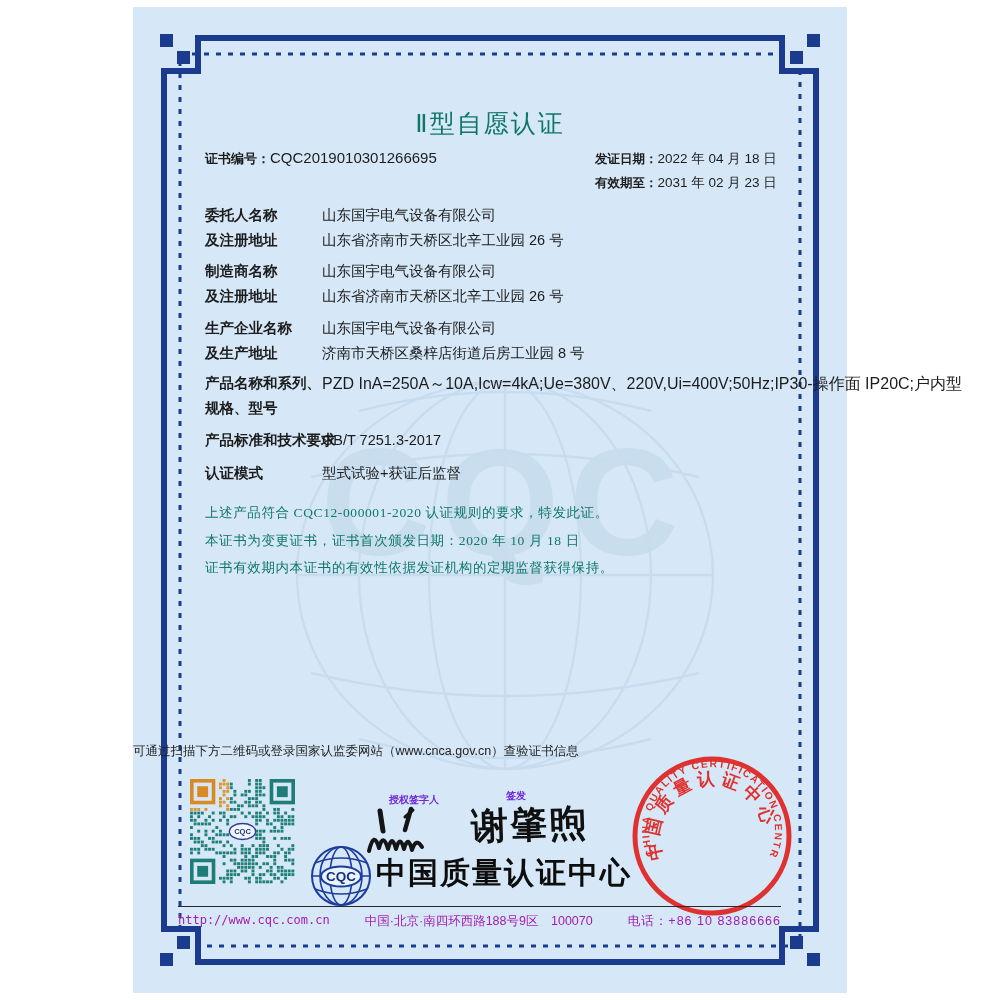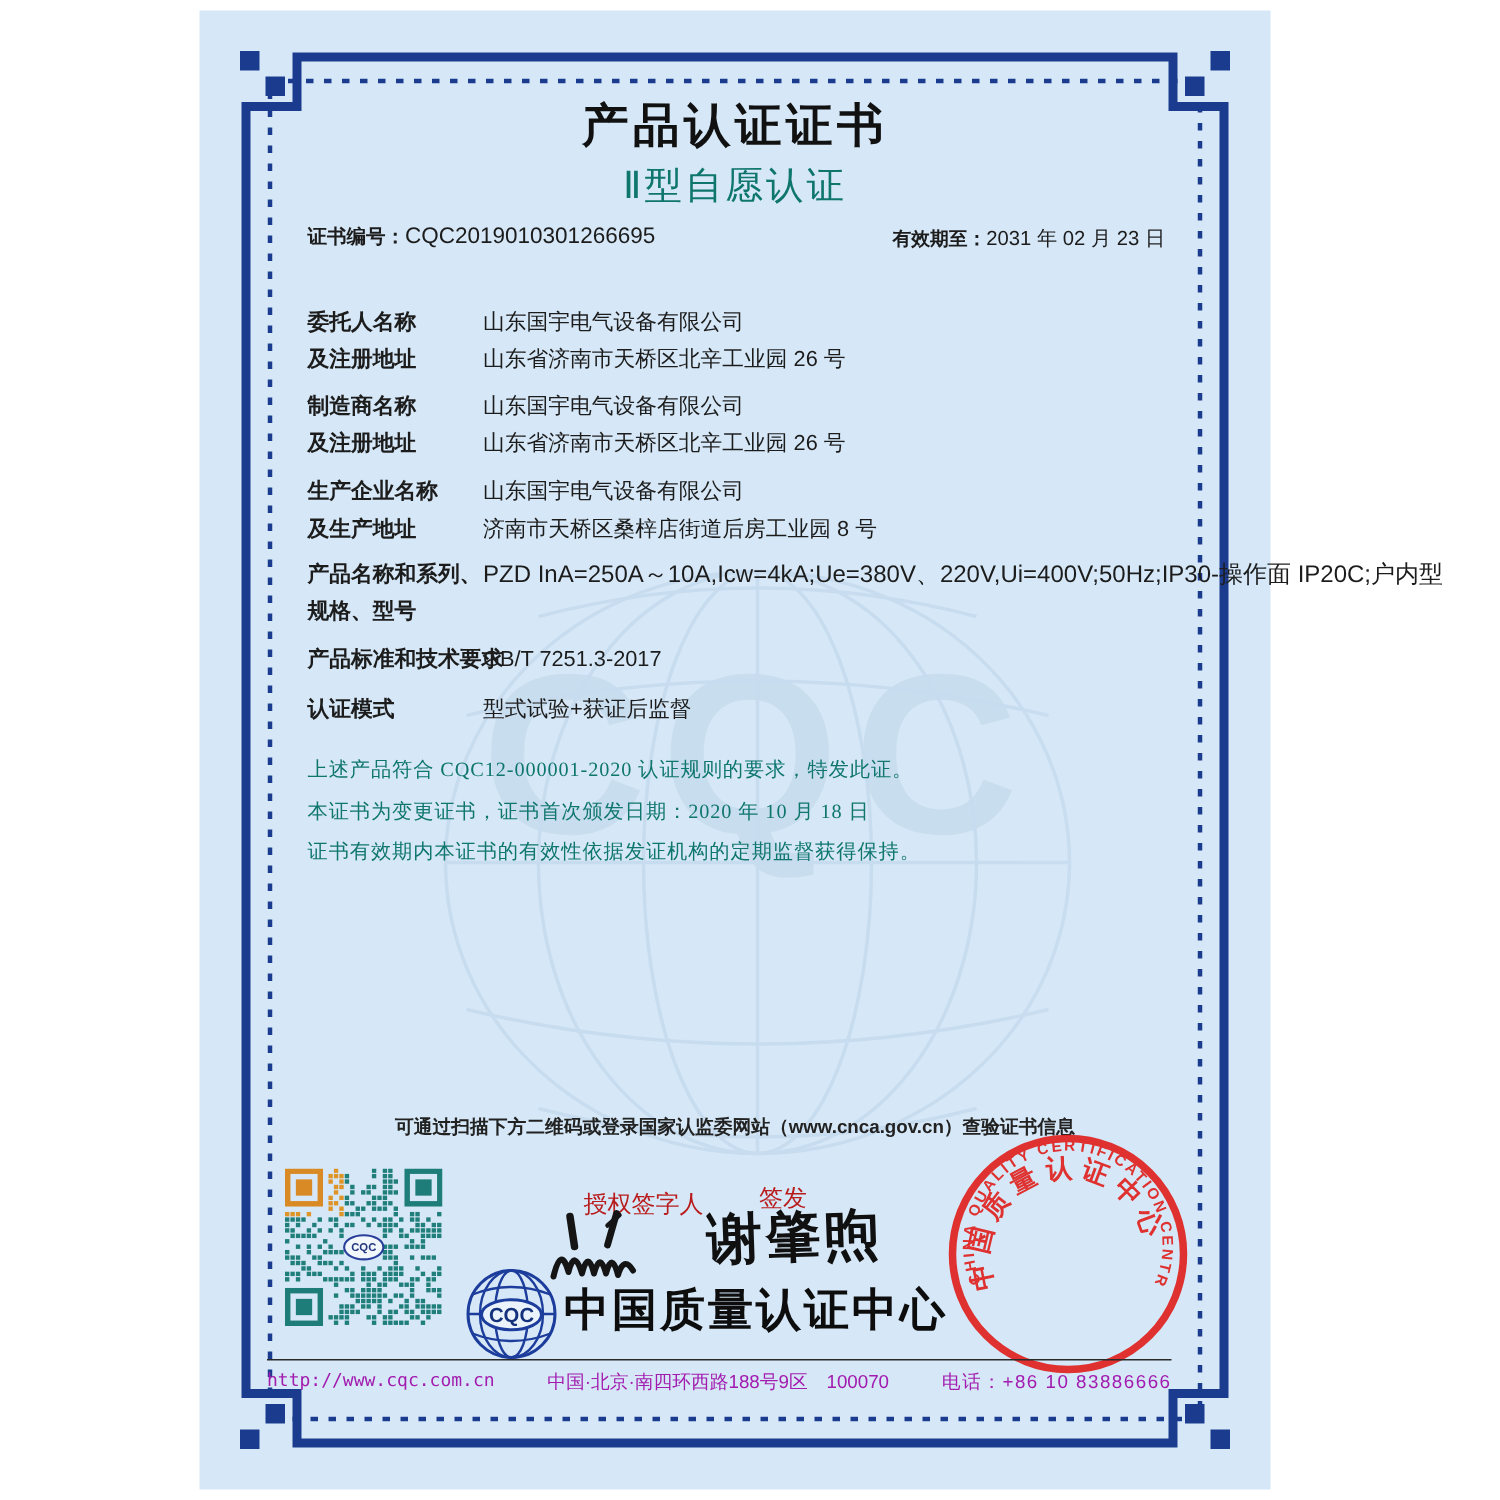--- a/index.html
+++ b/index.html
@@ -32,24 +32,24 @@
   .lcol{position:absolute;left:72px;font-weight:bold;font-size:14.5px;white-space:nowrap;}
   .vcol{position:absolute;left:189px;right:10px;font-size:14.5px;white-space:nowrap;}
   .lcol span,.vcol span{display:block;line-height:25px;height:25px;}
   .vcol .spec{font-size:16px;}
   .statements{
     position:absolute;left:72px;top:492px;
     font-family:"Liberation Serif",serif;font-size:13.5px;
     line-height:27.5px;letter-spacing:0.6px;color:#0f766e;white-space:nowrap;
   }
   .qr-note{
-    position:absolute;top:736px;left:0;right:0;text-align:center;
-    font-size:12.5px;color:#222;font-weight:bold;
-  }
-  .sig-label{position:absolute;font-weight:normal;font-size:16px;color:#b91c1c;}
+    position:absolute;top:736px;left:0;right:0;text-align:left;
+    font-size:12.5px;color:#222;
+  }
+  .sig-label{position:absolute;font-weight:bold;font-size:10px;color:#6d28d9;}
   .issuer-name{
     position:absolute;left:338px;top:793px;font-size:37px;font-weight:600;
     font-family:"Liberation Serif",serif;color:#101010;transform:rotate(-2deg);
     letter-spacing:2px;white-space:nowrap;
   }
   .org-name{
     position:absolute;left:243px;top:846px;font-size:30px;font-weight:600;
     letter-spacing:2px;color:#0d0d0d;white-space:nowrap;
   }
   .footer-line{position:absolute;left:45px;right:66px;top:899px;border-top:1.5px solid #2a2a2a;}
@@ -89,27 +89,27 @@
         <rect x="44" y="44" width="13" height="13"></rect>
       <rect x="674" y="27" width="13" height="13"></rect>
         <rect x="657" y="44" width="13" height="13"></rect>
       <rect x="27" y="946" width="13" height="13"></rect>
         <rect x="44" y="929" width="13" height="13"></rect>
       <rect x="674" y="946" width="13" height="13"></rect>
         <rect x="657" y="929" width="13" height="13"></rect>
     </g>
   </svg>
 
-  <div class="title">产品认证证书</div>
   <div class="subtitle">Ⅱ型自愿认证</div>
 
   <div class="meta-left">
     <span class="mlabel">证书编号：</span><span class="mval">CQC2019010301266695</span>
   </div>
   <div class="meta-right">
+    <div><span class="mlabel">发证日期：</span><span class="mval">2022 年 04 月 18 日</span></div>
     <div><span class="mlabel">有效期至：</span><span class="mval">2031 年 02 月 23 日</span></div>
   </div>
 
   <div class="frow" style="top:196px">
     <div class="lcol">
         <span>委托人名称</span>
         <span>及注册地址</span>
       </div>
     <div class="vcol">
         <span>山东国宇电气设备有限公司</span>

